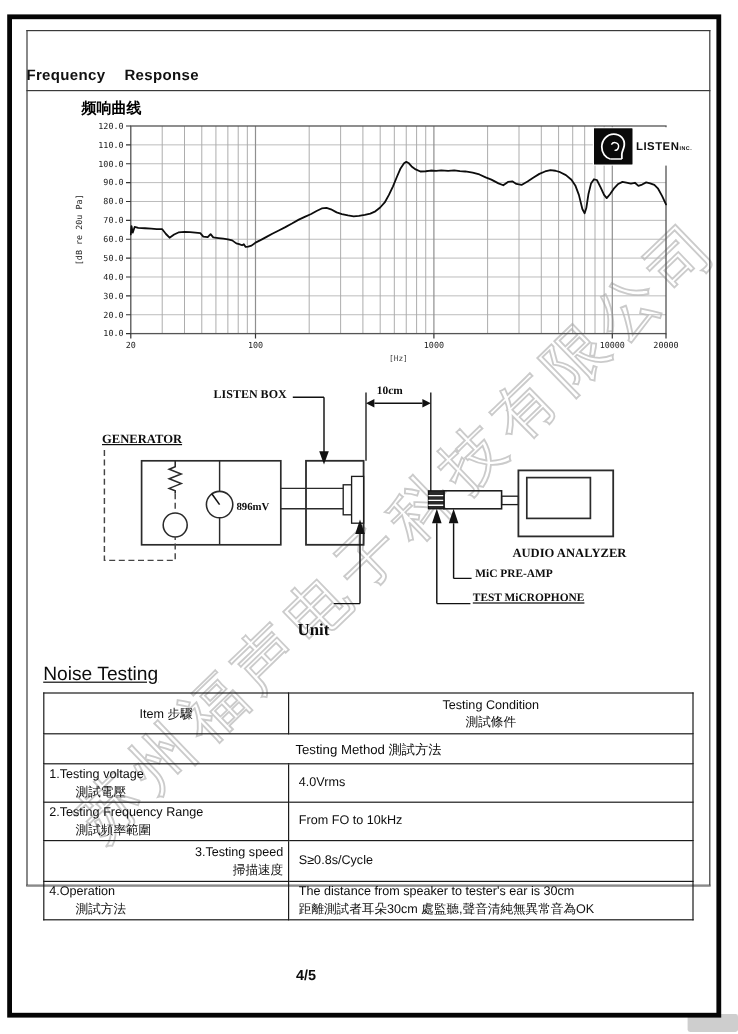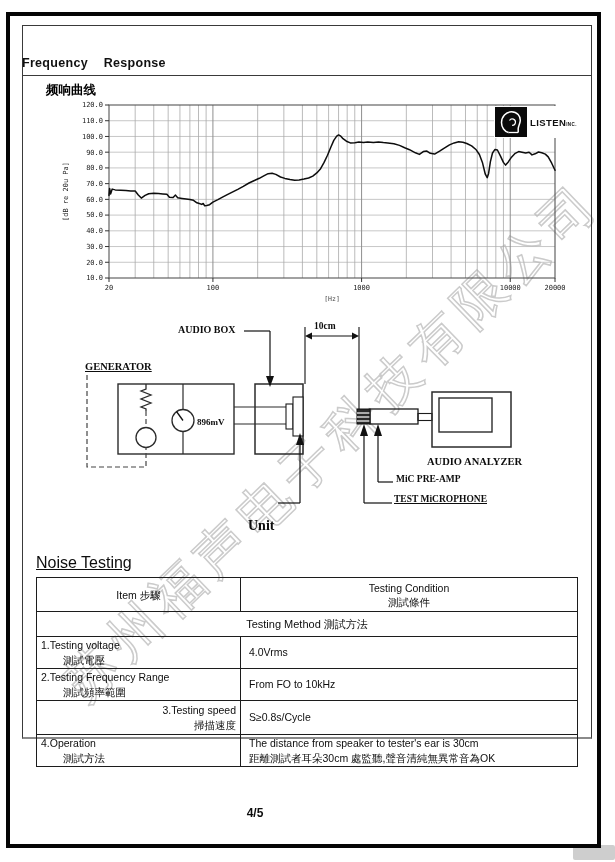--- a/index.html
+++ b/index.html
@@ -14,21 +14,21 @@
               display:flex;align-items:flex-end;}
   #doc-title{font-weight:bold;font-size:12.5px;word-spacing:12px;padding-bottom:5px;letter-spacing:.3px;}
   
   #watermark{left:-50px;top:408px;width:760px;height:64px;text-align:center;white-space:nowrap;
              transform:rotate(-44deg);transform-origin:center;
              font-family:"Liberation Serif",serif;font-size:52px;letter-spacing:8px;
              color:#e9e9e9;-webkit-text-fill-color:transparent;-webkit-text-stroke:1.5px #cbcbcb;
              z-index:1;pointer-events:none;}
   .content{z-index:2;}
   
-  #chart-heading{left:46px;top:82px;font-weight:bold;font-size:12.5px;color:#000;}
+  #chart-heading{left:68px;top:82px;font-weight:bold;font-size:12.5px;color:#000;}
   #chart-svg{left:30px;top:95px;}
   #listen-logo{left:494px;top:106px;display:flex;align-items:center;background:#fff;padding:1px 3px 1px 1px;}
   #logo-square{width:32px;height:30px;background:#0a0a0a;display:block;}
   #logo-text{font-weight:bold;font-size:9.5px;letter-spacing:.4px;margin-left:3px;font-family:"Liberation Sans",sans-serif;}
   #logo-suffix{font-size:4.5px;font-weight:bold;}
   
   .dlabel{font-family:"Liberation Serif",serif;font-weight:bold;color:#0d0d0d;white-space:nowrap;}
   
   #noise-heading{left:36px;top:554px;font-size:16px;text-decoration:underline;color:#0d0d0d;}
   #method-table{left:36px;top:577px;width:541px;border-collapse:collapse;table-layout:fixed;
@@ -192,21 +192,21 @@
     <polygon points="300,118 308,118 304,106" fill="#111"></polygon>
     <line x1="304" y1="118" x2="304" y2="185" stroke="#111" stroke-width="1.2"></line>
     <line x1="304" y1="185" x2="332" y2="185" stroke="#111" stroke-width="1.2"></line>
 
     <polygon points="314,118 322,118 318,106" fill="#111"></polygon>
     <line x1="318" y1="118" x2="318" y2="164" stroke="#111" stroke-width="1.2"></line>
     <line x1="318" y1="164" x2="333" y2="164" stroke="#111" stroke-width="1.2"></line>
   </svg>
 
   <div class="abs content dlabel" style="left:85px;top:361px;font-size:10.5px;text-decoration:underline;">GENERATOR</div>
-  <div class="abs content dlabel" style="left:178px;top:324px;font-size:10px;">AUDIO BOX</div>
+  <div class="abs content dlabel" style="left:178px;top:324px;font-size:10px;">LISTEN BOX</div>
   <div class="abs content dlabel" style="left:314px;top:321px;font-size:9.5px;">10cm</div>
   <div class="abs content dlabel" style="left:197px;top:417px;font-size:9px;">896mV</div>
   <div class="abs content dlabel" style="left:427px;top:456px;font-size:10.5px;">AUDIO ANALYZER</div>
   <div class="abs content dlabel" style="left:396px;top:474px;font-size:9.5px;">MiC PRE-AMP</div>
   <div class="abs content dlabel" style="left:394px;top:494px;font-size:9.5px;text-decoration:underline;">TEST MiCROPHONE</div>
   <div class="abs content dlabel" style="left:248px;top:518px;font-size:14px;">Unit</div>
 
   <div class="abs content" id="noise-heading">Noise Testing</div>
 
   <table class="abs content" id="method-table">

